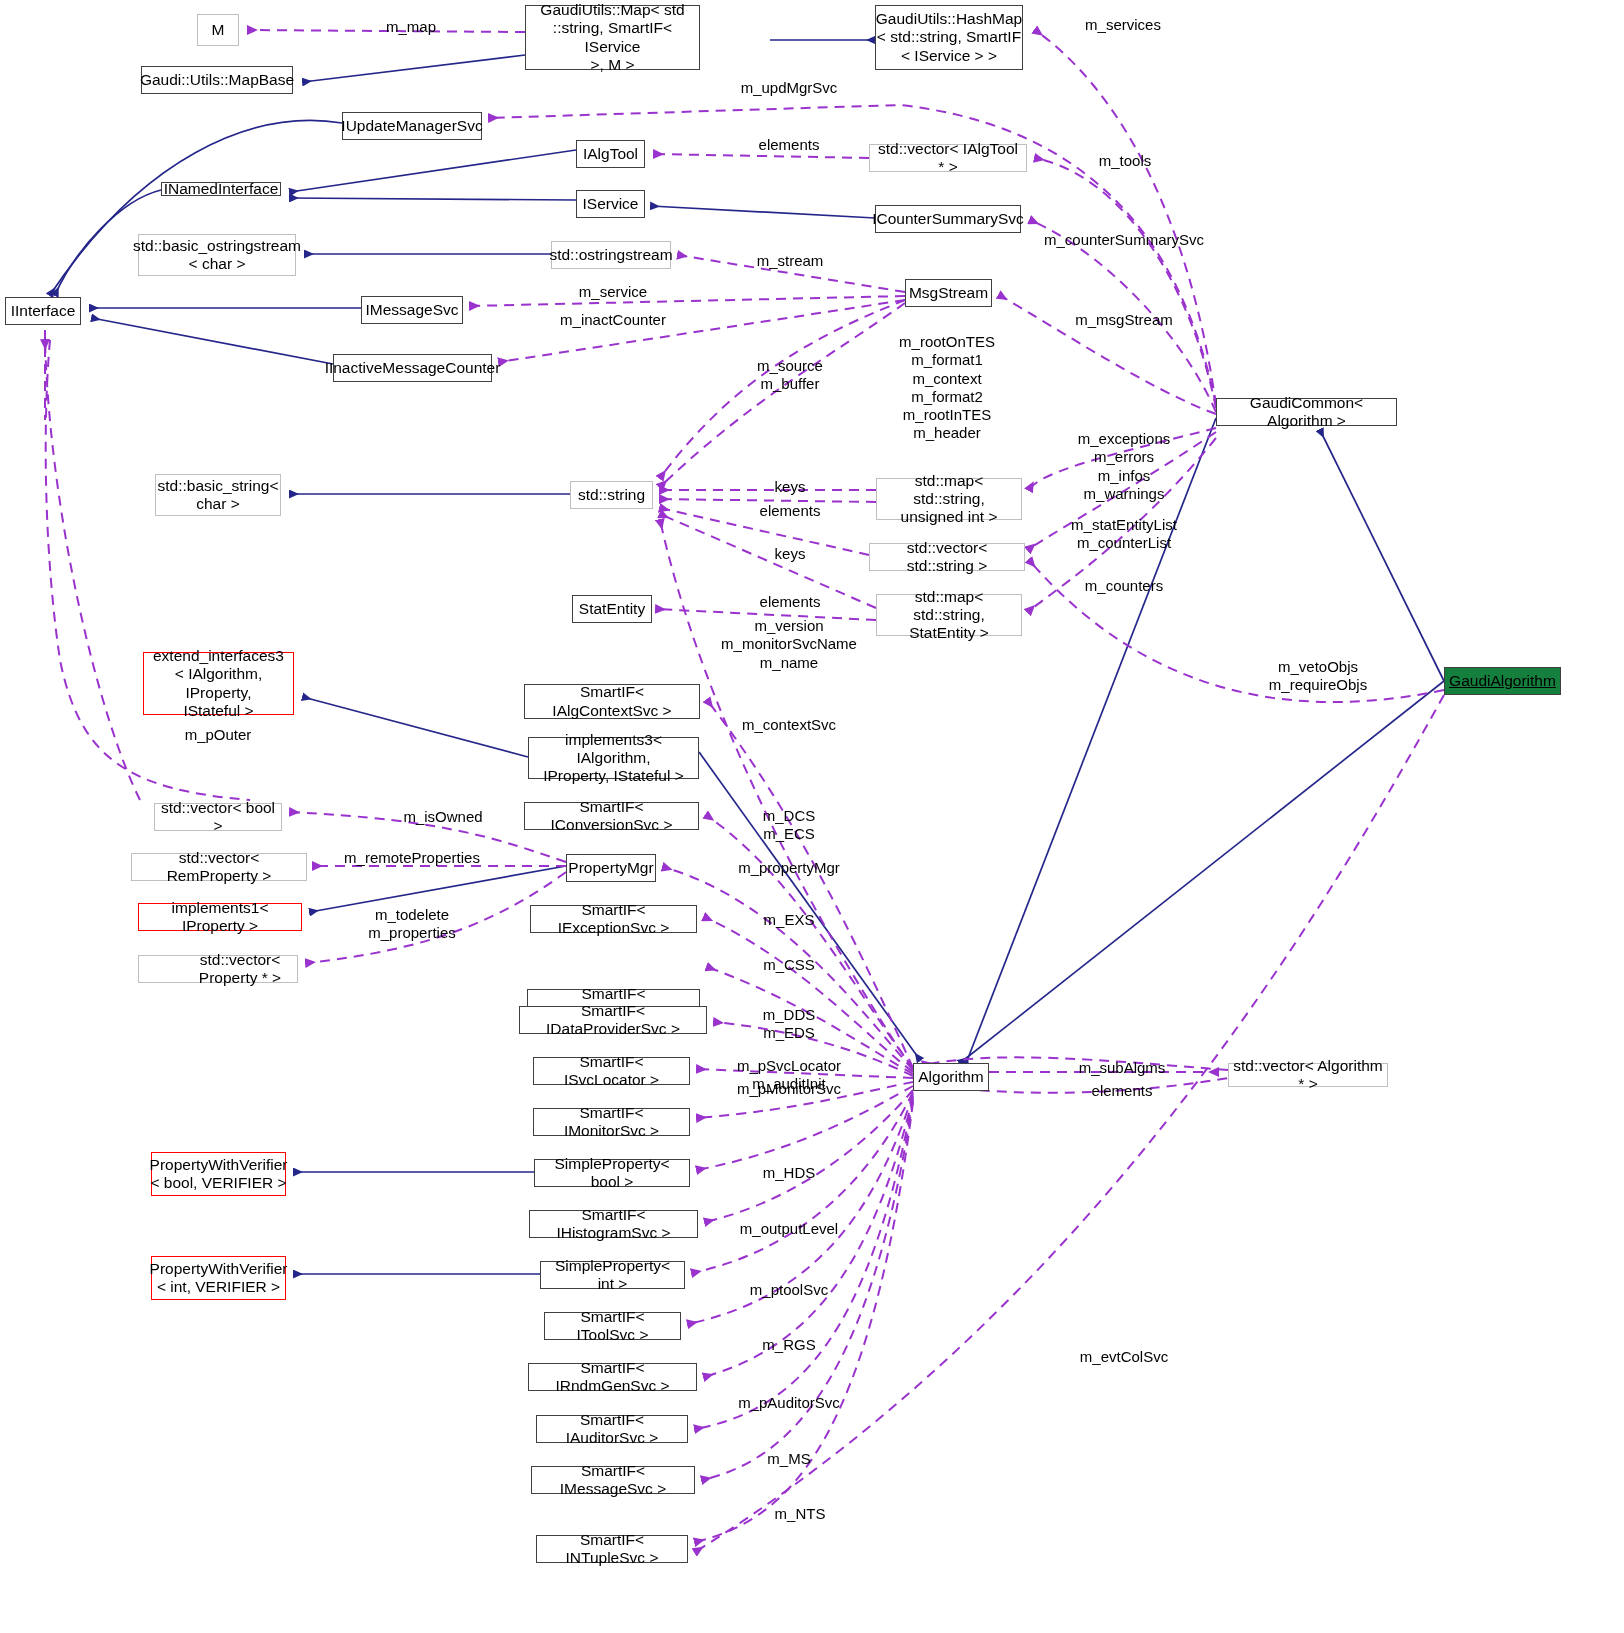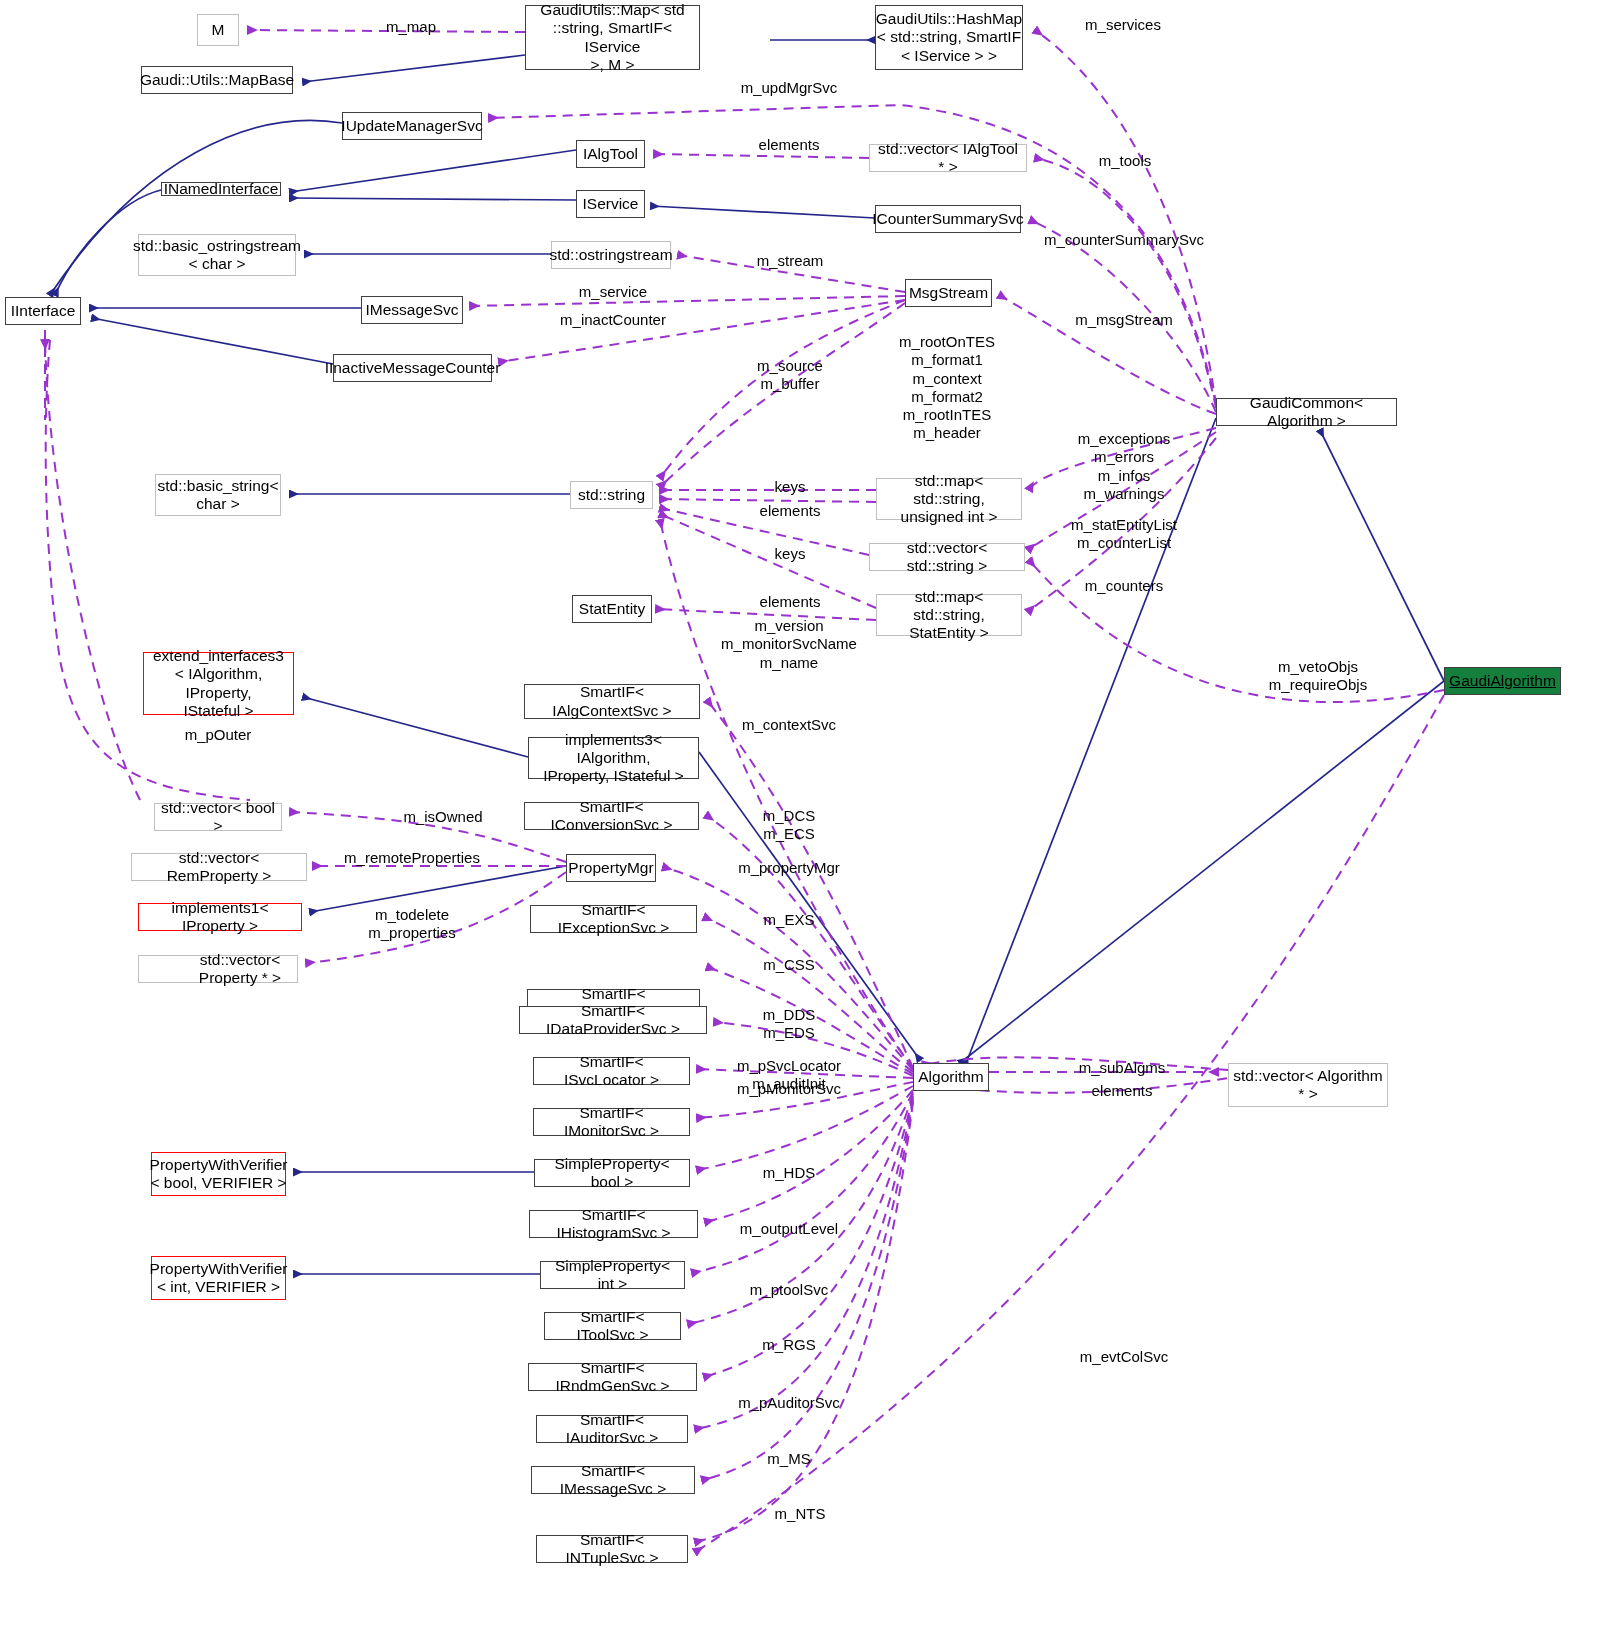--- a/index.html
+++ b/index.html
@@ -194,21 +194,21 @@
       <div class="node solid" style="left: 524px; top: 802px; width: 175px; height: 28px;">SmartIF&lt; IConversionSvc &gt;</div>
       <div class="node thin" style="left: 131px; top: 853px; width: 176px; height: 28px;">std::vector&lt; RemProperty &gt;</div>
       <div class="node solid" style="left: 566px; top: 854px; width: 90px; height: 28px;">PropertyMgr</div>
       <div class="node red" style="left: 138px; top: 903px; width: 164px; height: 28px;">implements1&lt; IProperty &gt;</div>
       <div class="node solid" style="left: 530px; top: 905px; width: 167px; height: 28px;">SmartIF&lt; IExceptionSvc &gt;</div>
       <div class="node thin" style="left: 138px; top: 955px; width: 160px; height: 28px; padding-left: 48px;">std::vector&lt; Property * &gt;</div>
       <div class="node solid" style="left: 527px; top: 955px; width: 173px; height: 28px; margin-top: 34px;">SmartIF&lt; IChronoStatSvc &gt;</div>
       <div class="node solid" style="left: 519px; top: 1006px; width: 188px; height: 28px;">SmartIF&lt; IDataProviderSvc &gt;</div>
       <div class="node solid" style="left: 533px; top: 1057px; width: 157px; height: 28px;">SmartIF&lt; ISvcLocator &gt;</div>
       <div class="node solid" style="left: 913px; top: 1063px; width: 76px; height: 28px;">Algorithm</div>
-      <div class="node thin" style="left: 1228px; top: 1063px; width: 160px; height: 44px;">std::vector&lt; Algorithm * &gt;</div>
+      <div class="node thin" style="left: 1228px; top: 1063px; width: 160px; height: 24px;">std::vector&lt; Algorithm * &gt;</div>
       <div class="node solid" style="left: 533px; top: 1108px; width: 157px; height: 28px;">SmartIF&lt; IMonitorSvc &gt;</div>
       <div class="node red" style="left: 151px; top: 1152px; width: 135px; height: 44px;">PropertyWithVerifier
 &lt; bool, VERIFIER &gt;</div>
       <div class="node solid" style="left: 534px; top: 1159px; width: 156px; height: 28px;">SimpleProperty&lt; bool &gt;</div>
       <div class="node solid" style="left: 529px; top: 1210px; width: 169px; height: 28px;">SmartIF&lt; IHistogramSvc &gt;</div>
       <div class="node red" style="left: 151px; top: 1256px; width: 135px; height: 44px;">PropertyWithVerifier
 &lt; int, VERIFIER &gt;</div>
       <div class="node solid" style="left: 540px; top: 1261px; width: 145px; height: 28px;">SimpleProperty&lt; int &gt;</div>
       <div class="node solid" style="left: 544px; top: 1312px; width: 137px; height: 28px;">SmartIF&lt; IToolSvc &gt;</div>
       <div class="node solid" style="left: 528px; top: 1363px; width: 169px; height: 28px;">SmartIF&lt; IRndmGenSvc &gt;</div>

